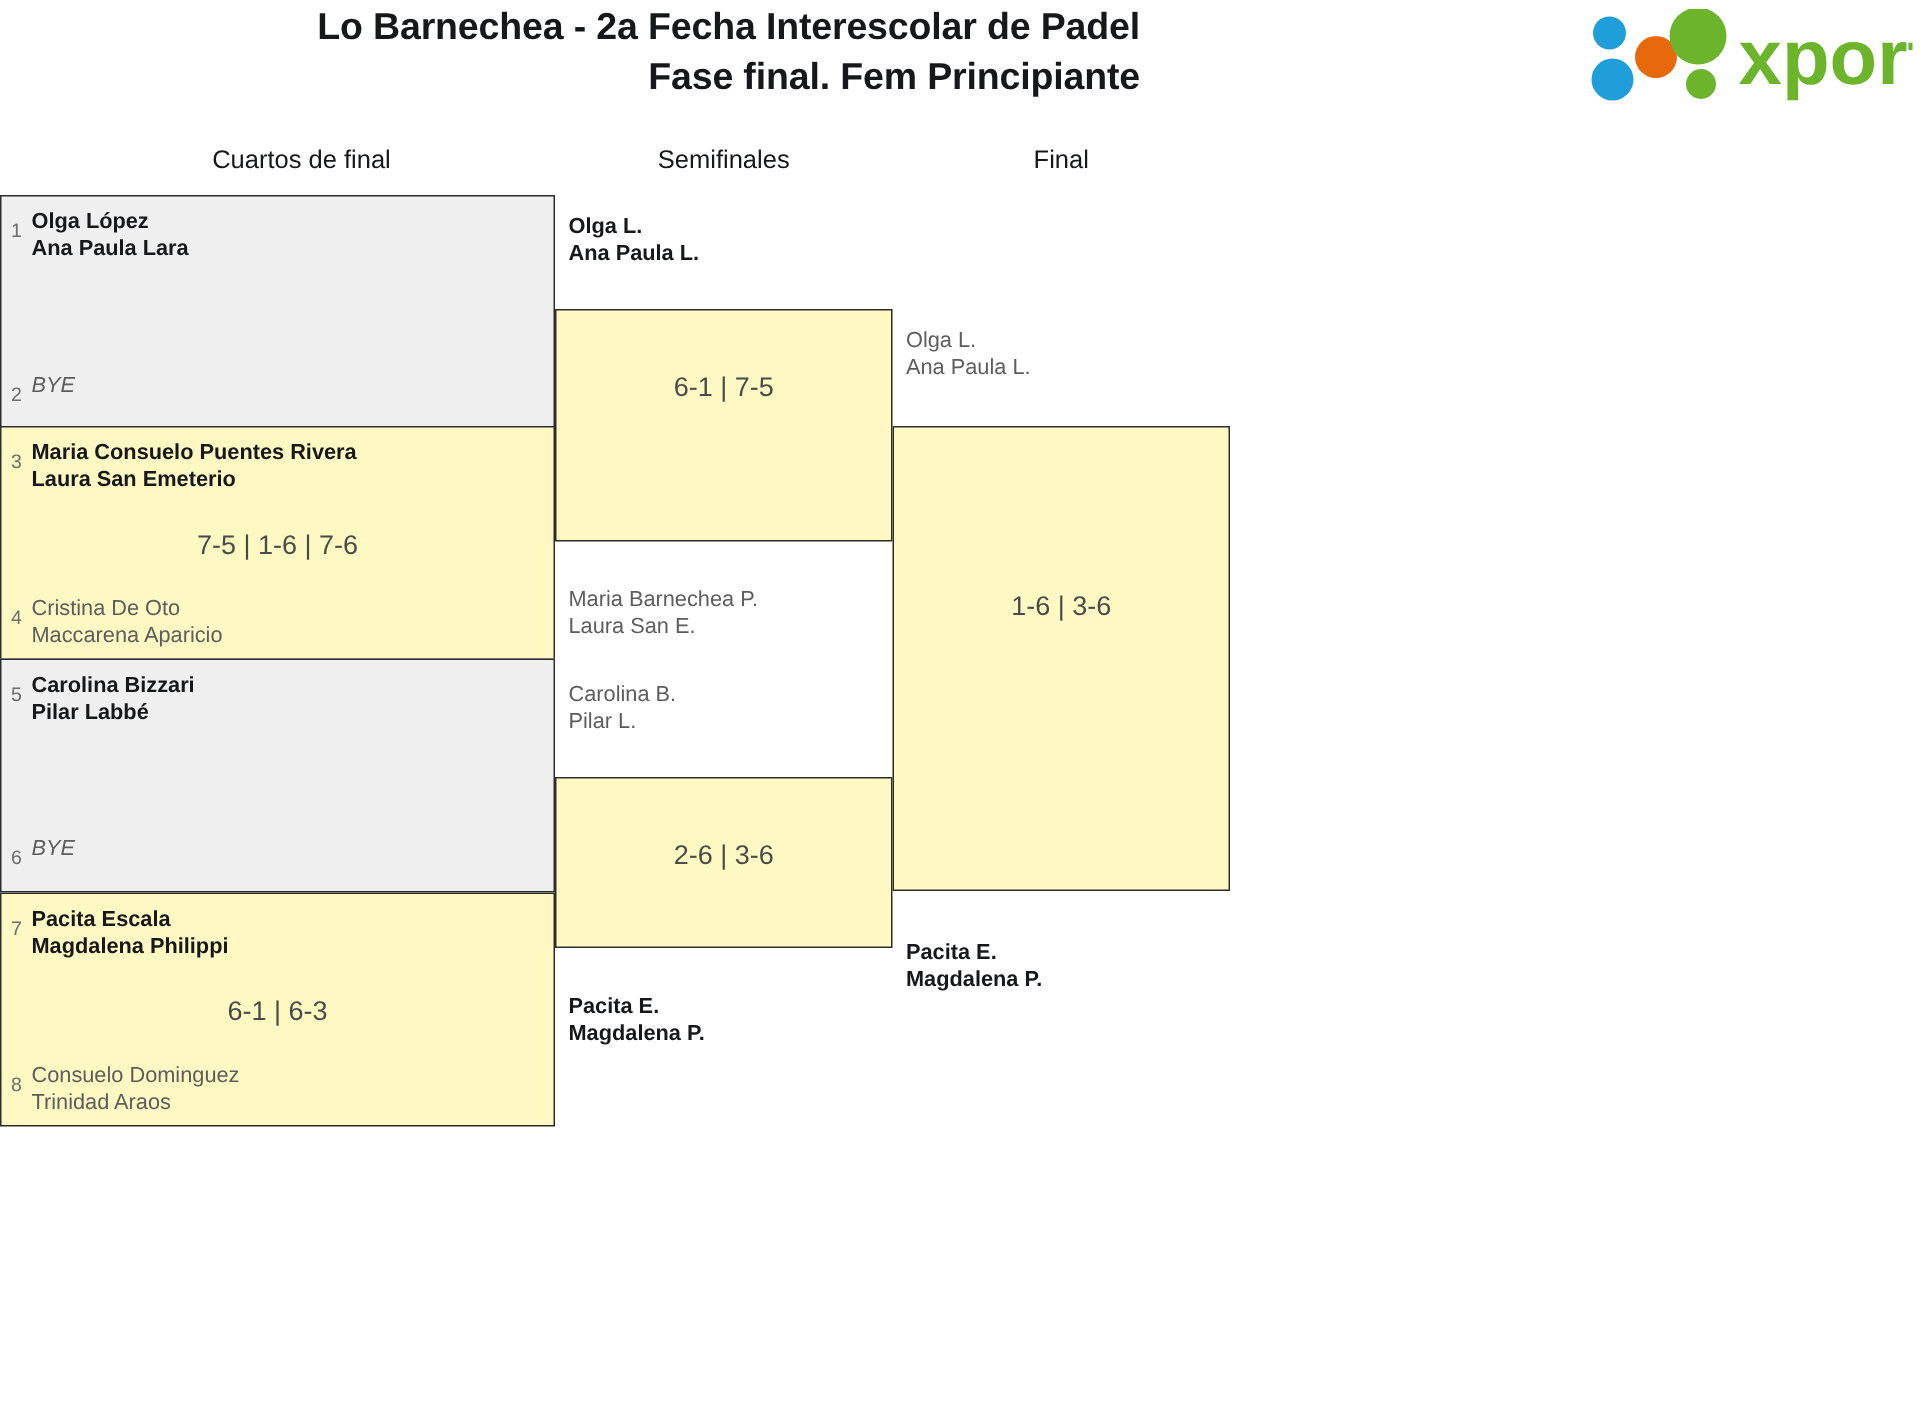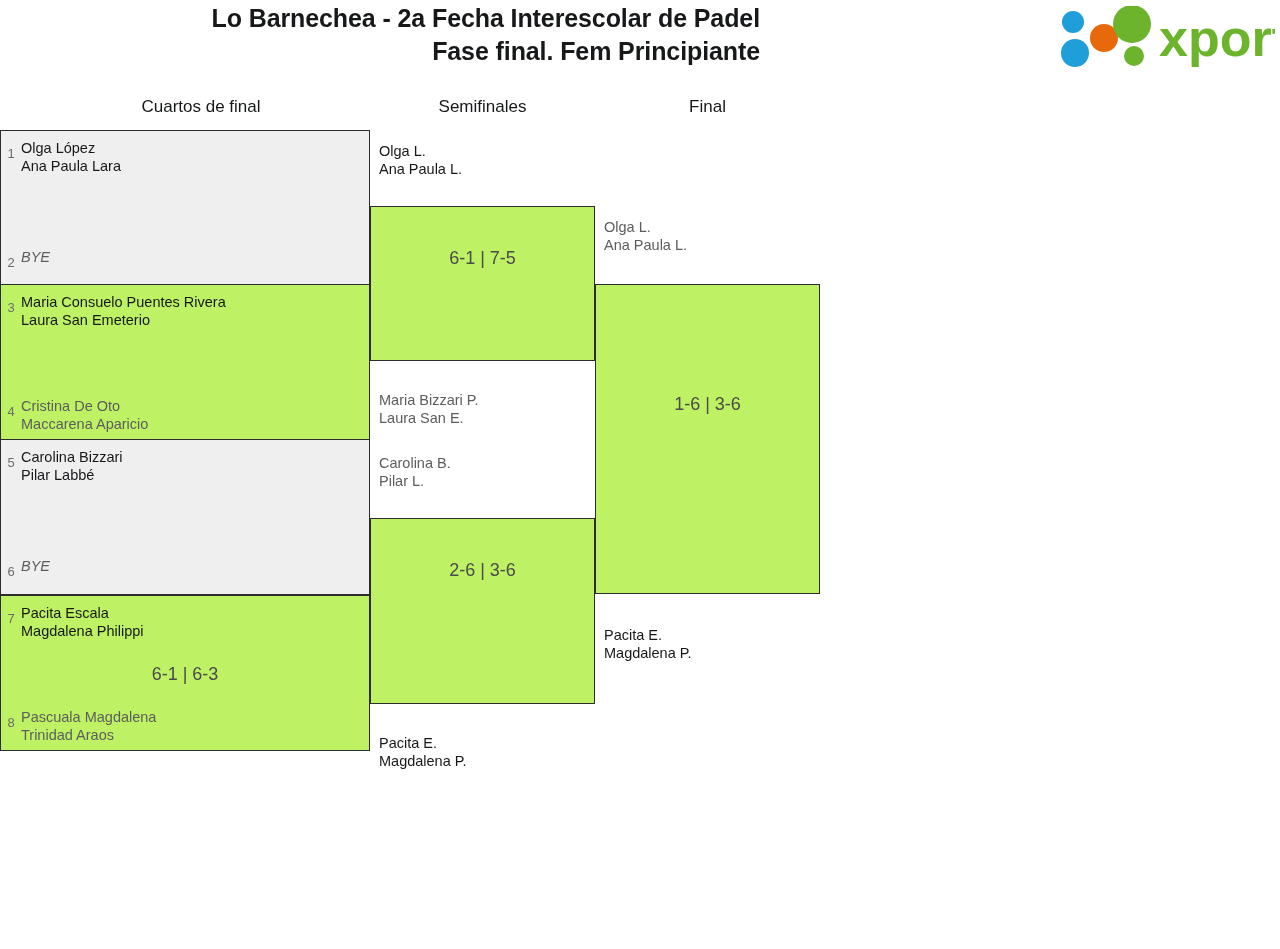--- a/index.html
+++ b/index.html
@@ -53,21 +53,21 @@
     white-space: nowrap;
   }
   #rh-0 { left: 16px;   width: 370px; }
   #rh-1 { left: 370px; width: 225px; }
   #rh-2 { left: 595px; width: 225px; }
 
   
   .match {
     position: absolute;
     border: 1px solid #2c2c2c;
-    background: #bef264;
+    background: #fef9c3;
   }
   .match.bye { background: #efefef; }
 
   .team {
     position: absolute;
     left: 0;
     right: 0;
     display: flex;
     align-items: flex-start;
   }
@@ -80,21 +80,21 @@
     line-height: 16px;
     padding-top: 9px;
   }
   .names {
     flex: 1 1 auto;
     font-size: 14.5px;
     line-height: 18px;
     padding-top: 2px;
   }
   .names .nm { display: block; white-space: nowrap; }
-  .winner .names { color: #17181a; font-weight: normal; }
+  .winner .names { color: #17181a; font-weight: bold; }
   .loser  .names { color: #5d5d5d; font-weight: normal; }
   .byetext .names { color: #5d5d5d; font-weight: normal; font-size: 14.5px; font-style: italic; }
 
   .score {
     position: absolute;
     left: 0; right: 0;
     text-align: center;
     font-size: 18px;
     color: #4a4a4a;
     line-height: 18px;
@@ -173,20 +173,21 @@
         <span class="nm">Laura San Emeterio</span>
       </span>
     </div>
     <div class="team bottom loser">
       <span class="seed">4</span>
       <span class="names">
         <span class="nm">Cristina De Oto</span>
         <span class="nm">Maccarena Aparicio</span>
       </span>
     </div>
+    <div class="score">7-5 | 1-6 | 7-6</div>
   </div>
 
   <div class="match qf bye" style="top:439px;">
     <div class="team top winner">
       <span class="seed">5</span>
       <span class="names">
         <span class="nm">Carolina Bizzari</span>
         <span class="nm">Pilar Labbé</span>
       </span>
     </div>
@@ -203,46 +204,46 @@
     <div class="team top winner">
       <span class="seed">7</span>
       <span class="names">
         <span class="nm">Pacita Escala</span>
         <span class="nm">Magdalena Philippi</span>
       </span>
     </div>
     <div class="team bottom loser">
       <span class="seed">8</span>
       <span class="names">
-        <span class="nm">Pascuala Magdalena</span>
+        <span class="nm">Consuelo Dominguez</span>
         <span class="nm">Trinidad Araos</span>
       </span>
     </div>
     <div class="score">6-1 | 6-3</div>
   </div>
 
   <div class="match sf" style="top:206px; height:155px;">
     <div class="team top winner">
 
       <span class="names">
         <span class="nm">Olga L.</span>
         <span class="nm">Ana Paula L.</span>
       </span>
     </div>
     <div class="team bottom loser">
 
       <span class="names">
-        <span class="nm">Maria Bizzari P.</span>
+        <span class="nm">Maria Barnechea P.</span>
         <span class="nm">Laura San E.</span>
       </span>
     </div>
     <div class="score">6-1 | 7-5</div>
   </div>
 
-  <div class="match sf" style="top:518px; height:186px;">
+  <div class="match sf" style="top:518px; height:114px;">
     <div class="team top loser">
 
       <span class="names">
         <span class="nm">Carolina B.</span>
         <span class="nm">Pilar L.</span>
       </span>
     </div>
     <div class="team bottom winner">
 
       <span class="names">

